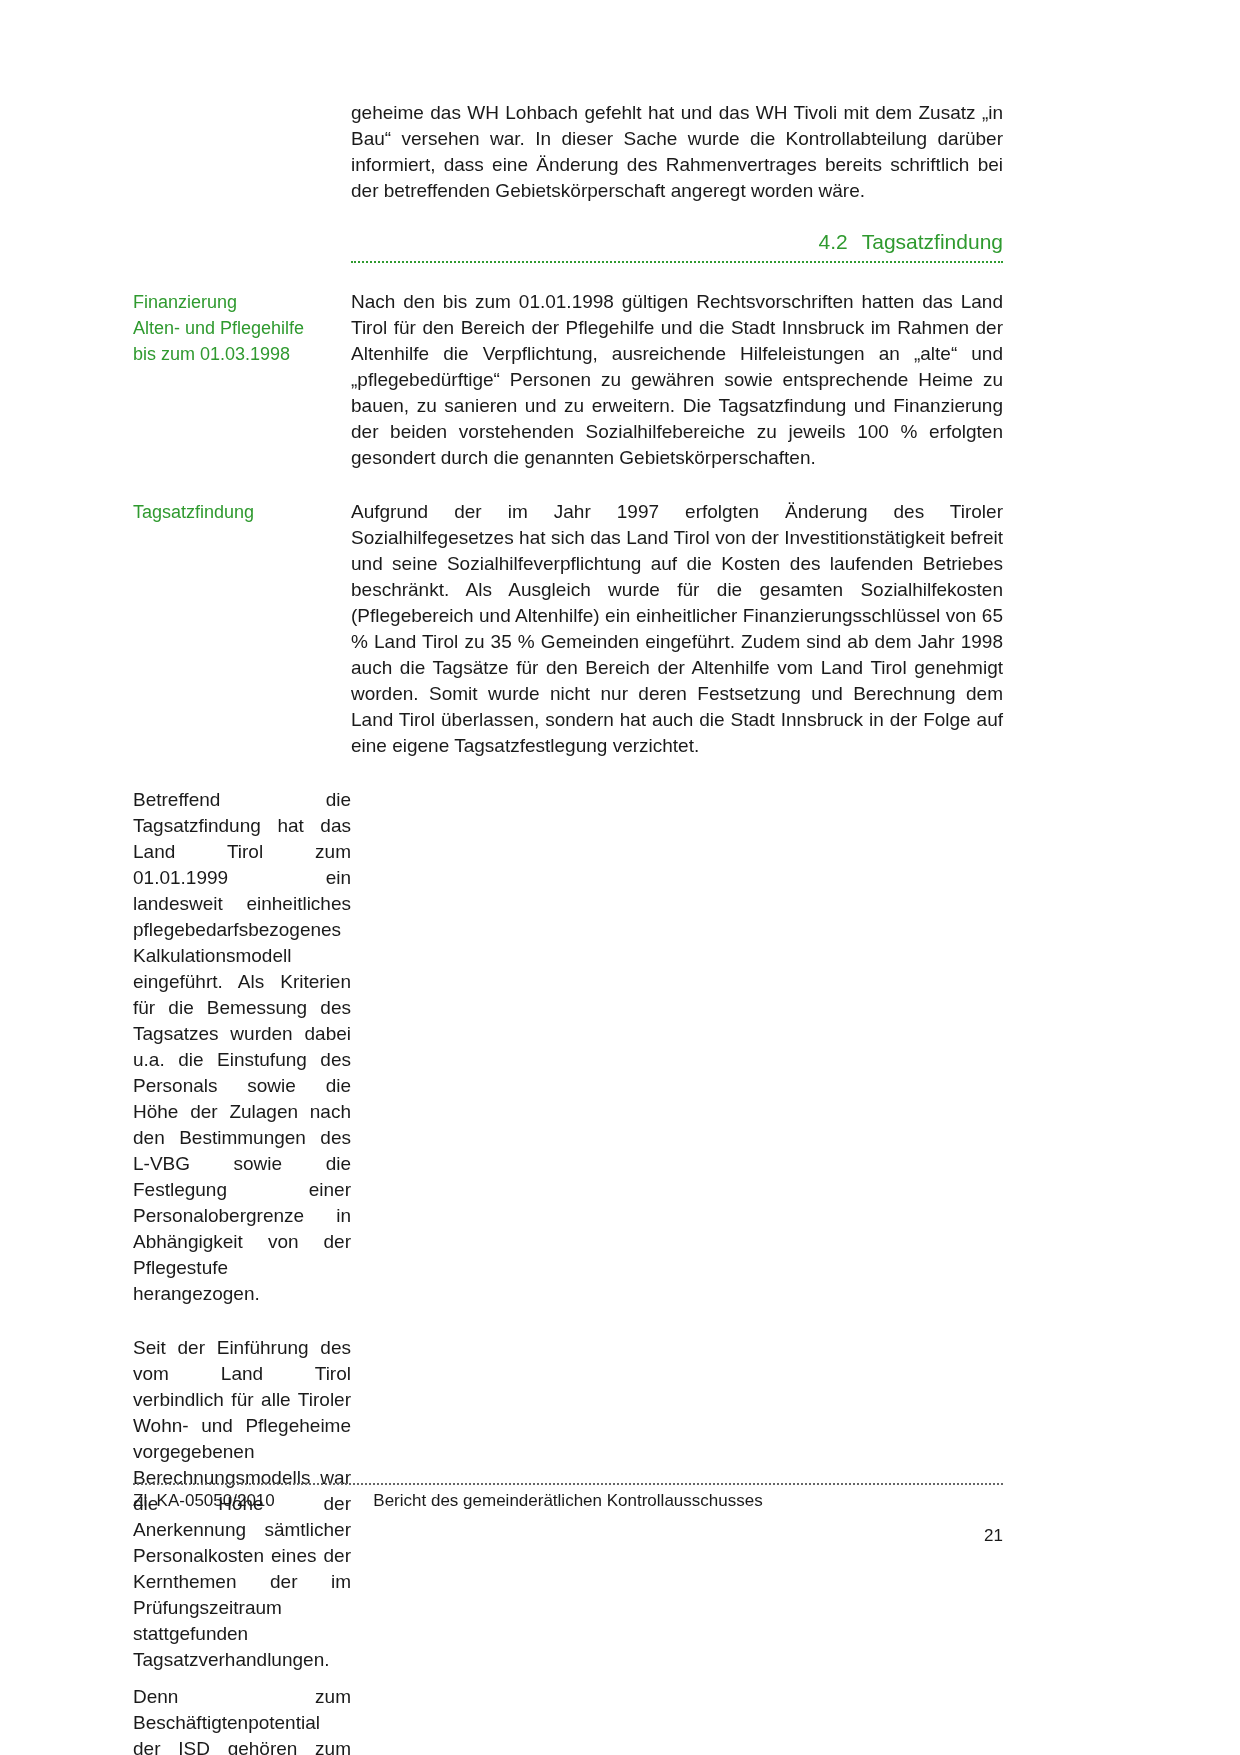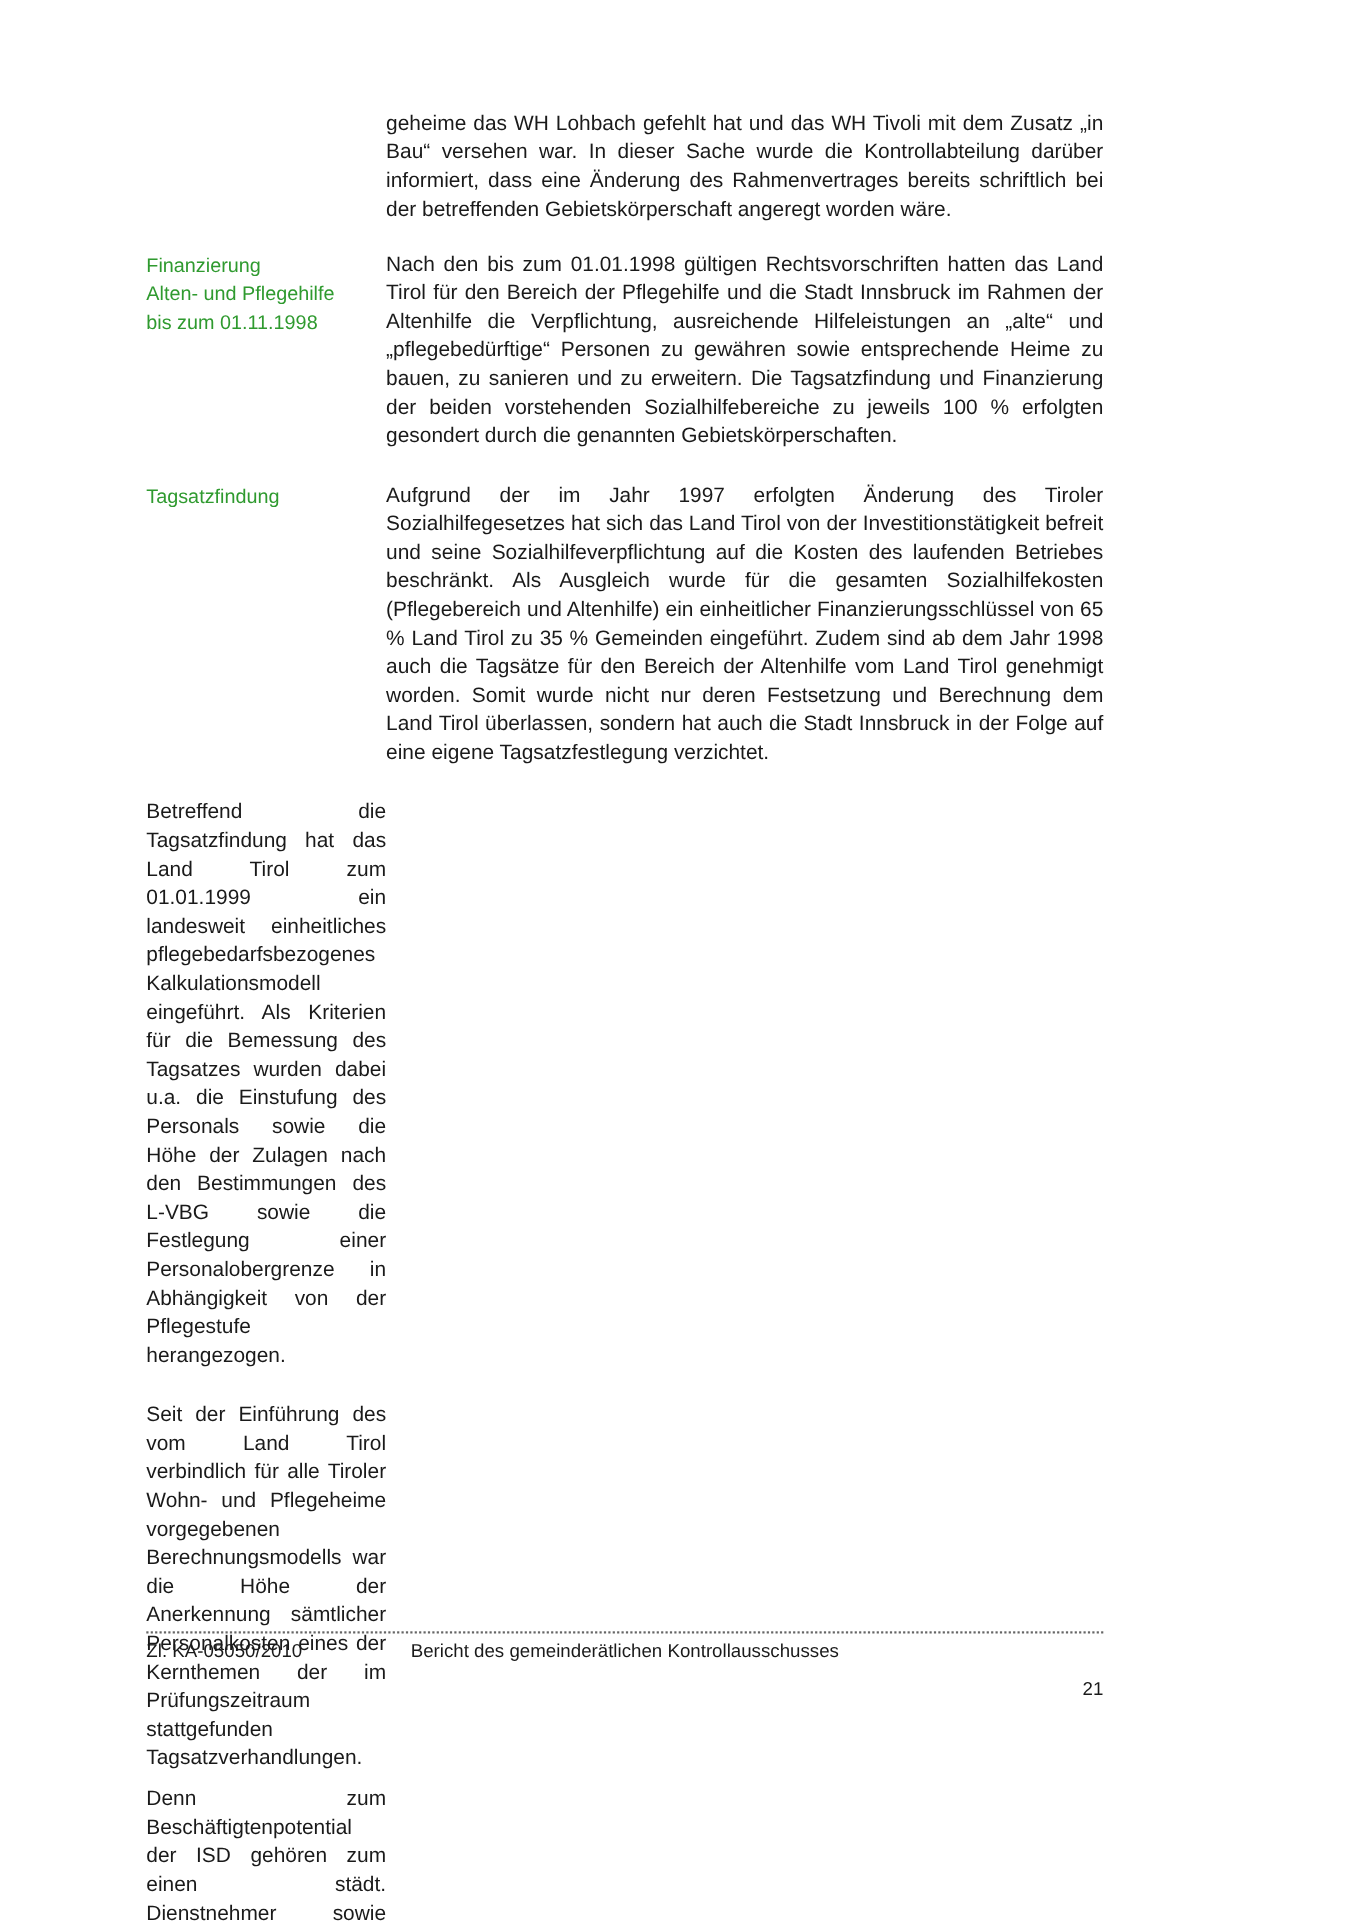--- a/index.html
+++ b/index.html
@@ -76,26 +76,32 @@
 
 <div class="page">
 
   <div class="row intro">
     <div class="margin-col"></div>
     <div class="body-col">
       <p>geheime das WH Lohbach gefehlt hat und das WH Tivoli mit dem Zusatz „in Bau“ versehen war. In dieser Sache wurde die Kontrollabteilung darüber informiert, dass eine Änderung des Rahmenvertrages bereits schriftlich bei der betreffenden Gebietskörperschaft angeregt worden wäre.</p>
     </div>
   </div>
 
+  <div class="row heading-row">
+    <div class="margin-col"></div>
+    <div class="body-col">
+      <h2 class="section-heading"><span class="sec-num">4.2</span><span>Tagsatzfindung</span></h2>
+    </div>
+  </div>
 
   <div class="row section">
     <div class="margin-col">
       <div class="margin-label">Finanzierung
 Alten- und Pflegehilfe
-bis zum 01.11.1998</div>
+bis zum 01.03.1998</div>
     </div>
     <div class="body-col">
       <p>Nach den bis zum 01.01.1998 gültigen Rechtsvorschriften hatten das Land Tirol für den Bereich der Pflegehilfe und die Stadt Innsbruck im Rahmen der Altenhilfe die Verpflichtung, ausreichende Hilfeleistungen an „alte“ und „pflegebedürftige“ Personen zu gewähren sowie entsprechende Heime zu bauen, zu sanieren und zu erweitern. Die Tagsatzfindung und Finanzierung der beiden vorstehenden Sozialhilfebereiche zu jeweils 100 % erfolgten gesondert durch die genannten Gebietskörperschaften.</p>
     </div>
   </div>
 
   <div class="row section">
     <div class="margin-col">
       <div class="margin-label">Tagsatzfindung</div>
     </div>

